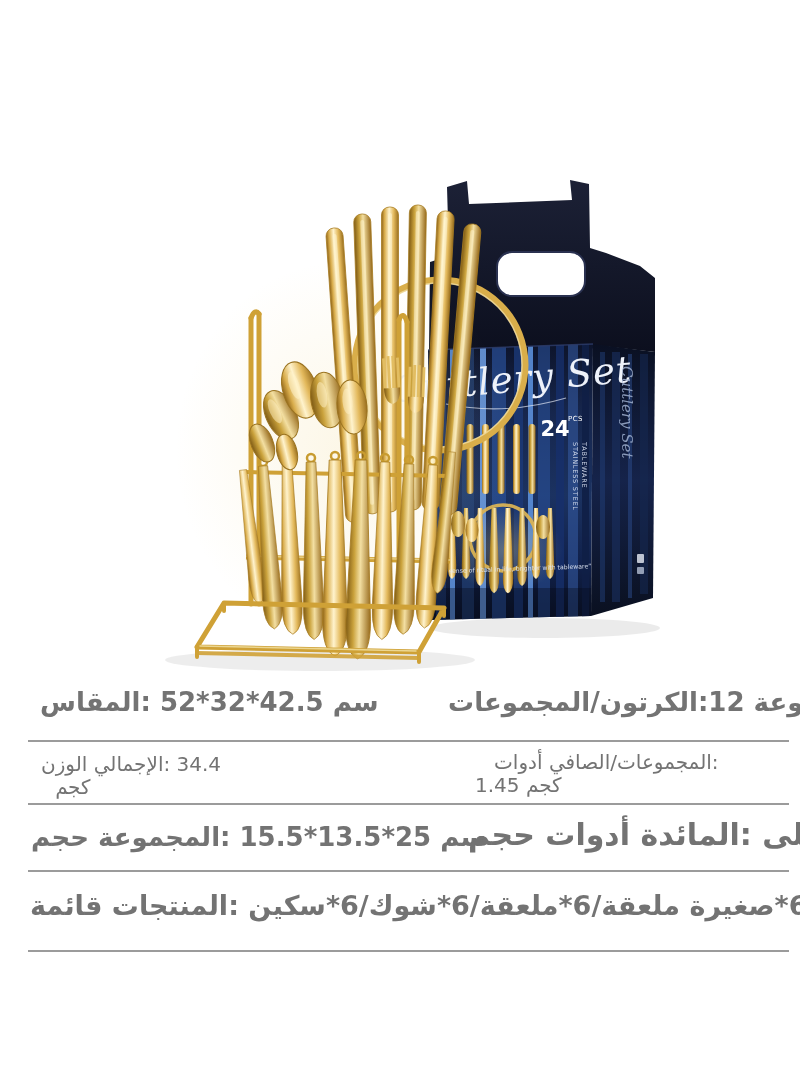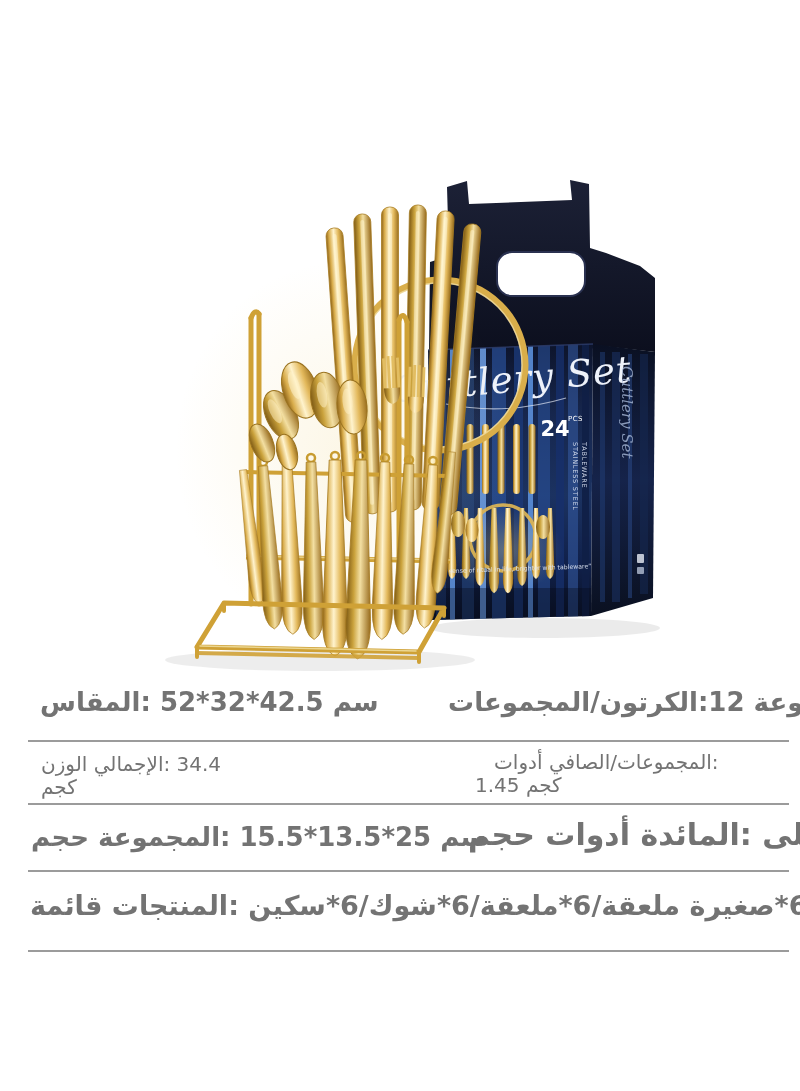--- a/index.html
+++ b/index.html
@@ -9,21 +9,21 @@
   .photo svg{display:block;}
   .spec-text{position:absolute;color:#737373;white-space:nowrap;direction:ltr;
              font-family:"DejaVu Sans","Liberation Sans",sans-serif;}
   .fs26{font-size:26px;font-weight:600;}
   .fs20{font-size:20px;font-weight:500;}
   .fs30{font-size:30px;font-weight:700;}
   .fs27{font-size:27px;font-weight:600;}
   .t1l{left:40px;top:687px;}
   .t1r{left:448px;top:687px;}
   .t2l1{left:41px;top:752px;}
-  .t2l2{left:41px;top:775px;}
+  .t2l2{left:56px;top:775px;font-family:Liberation Mono, monospace;}
   .t2r1{left:494px;top:750px;}
   .t2r2{left:475px;top:773px;}
   .t3l{left:31px;top:822px;}
   .t3r{left:468px;top:817px;}
   .t4{left:30px;top:890px;}
   .divider{position:absolute;left:28px;width:761px;height:2px;background:#9b9b9b;}
   .d1{top:740px;} .d2{top:803px;} .d3{top:870px;} .d4{top:950px;}
 </style>
 </head>
 <body>

